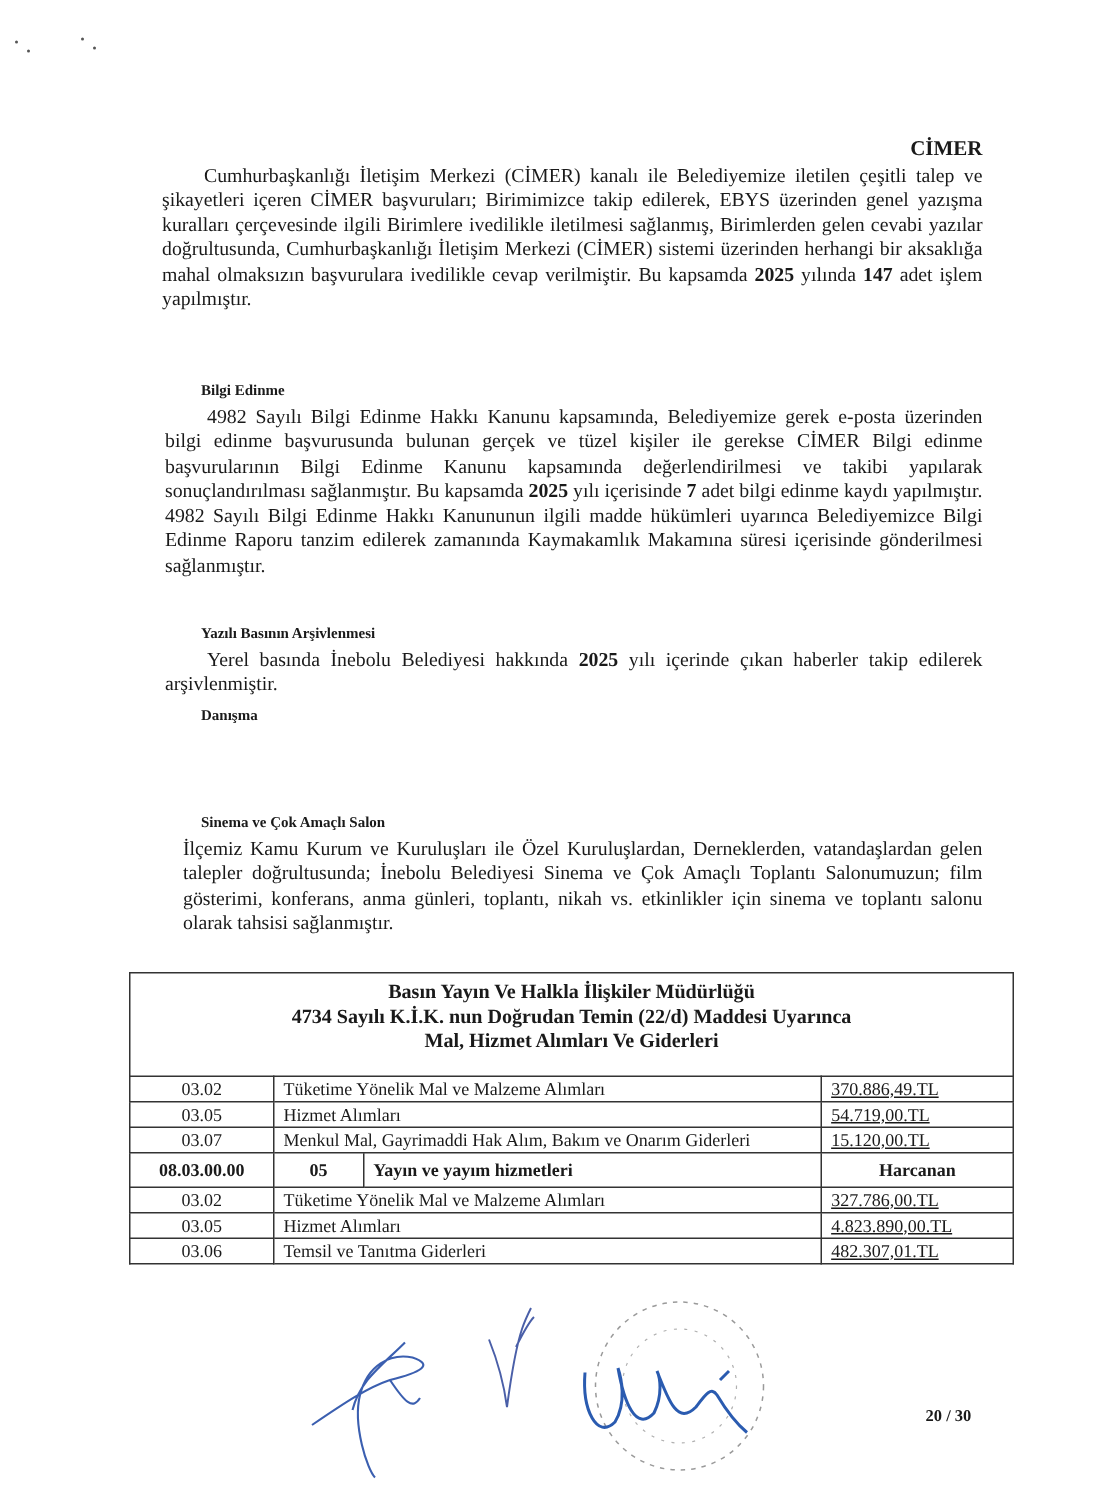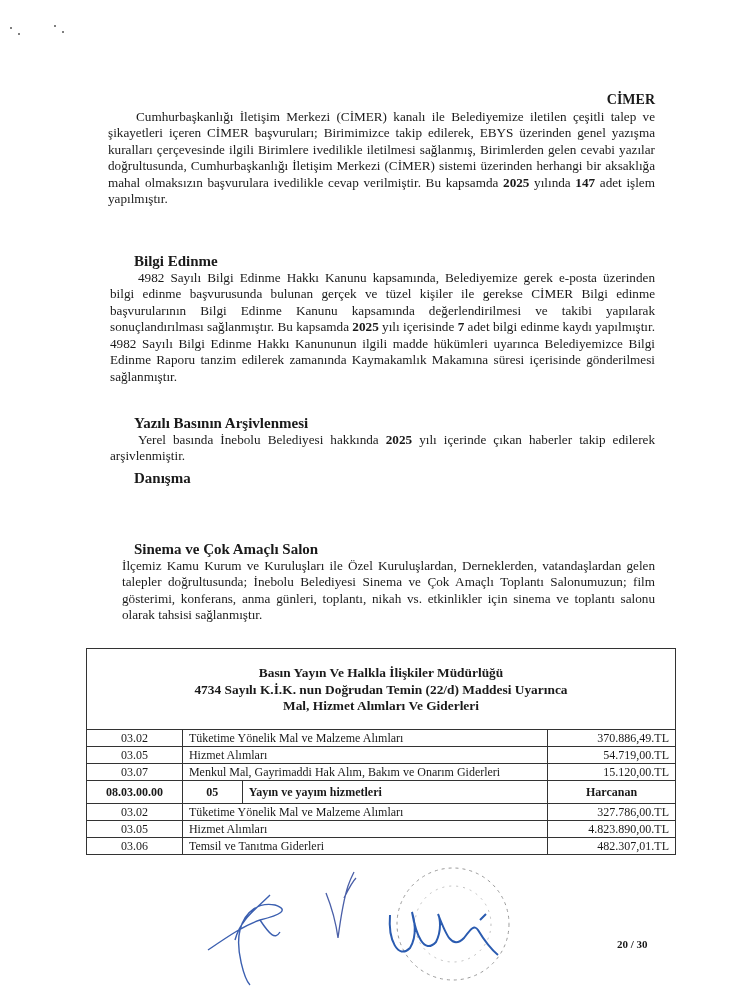--- a/index.html
+++ b/index.html
@@ -1,30 +1,30 @@
 <!DOCTYPE html>
 <html><head>
 <meta charset="utf-8">
 <style>
   html, body { margin:0; padding:0; background:#ffffff; }
   body { width:730px; height:1000px; position:relative; overflow:hidden;
          font-family:"Liberation Serif", "DejaVu Serif", serif; color:#1a1a1a; }
   .speck { position:absolute; width:2px; height:2px; background:#555; border-radius:50%; }
   .section { position:absolute; left:110px; width:545px; font-size:13.2px; line-height:16.5px; }
-  .heading { font-weight:bold; font-size:15px; margin:0 0 0 0; padding-left:24px; }
+  .heading { font-weight:bold; font-size:10px; margin:0 0 0 0; padding-left:24px; }
   .para { text-align:justify; text-indent:28px; margin:0; }
   .para b { font-weight:bold; }
   table.exp { position:absolute; left:86px; top:648px; width:590px; border-collapse:collapse;
               font-size:12px; }
   table.exp td { border:1px solid #333; padding:0 6px; height:16px; line-height:15px; }
   table.exp td.title { text-align:center; font-weight:bold; font-size:13.4px; line-height:16.5px;
-                       height:64px; padding-top:16px; vertical-align:top; }
+                       height:64px; padding-top:4px; vertical-align:top; }
   table.exp tr.grp td { font-weight:bold; height:22px; }
   .c { text-align:center; }
-  .r { text-align:right; }
+  .r { text-align:left;text-decoration:underline; }
   .sig { position:absolute; }
   .pageno { position:absolute; left:617px; top:938px; font-size:11px; font-weight:bold; }
 </style>
 </head>
 <body>
 
 <div class="speck" style="left:10px;top:27px;"></div>
 <div class="speck" style="left:18px;top:33px;"></div>
 <div class="speck" style="left:54px;top:25px;"></div>
 <div class="speck" style="left:62px;top:31px;"></div>

